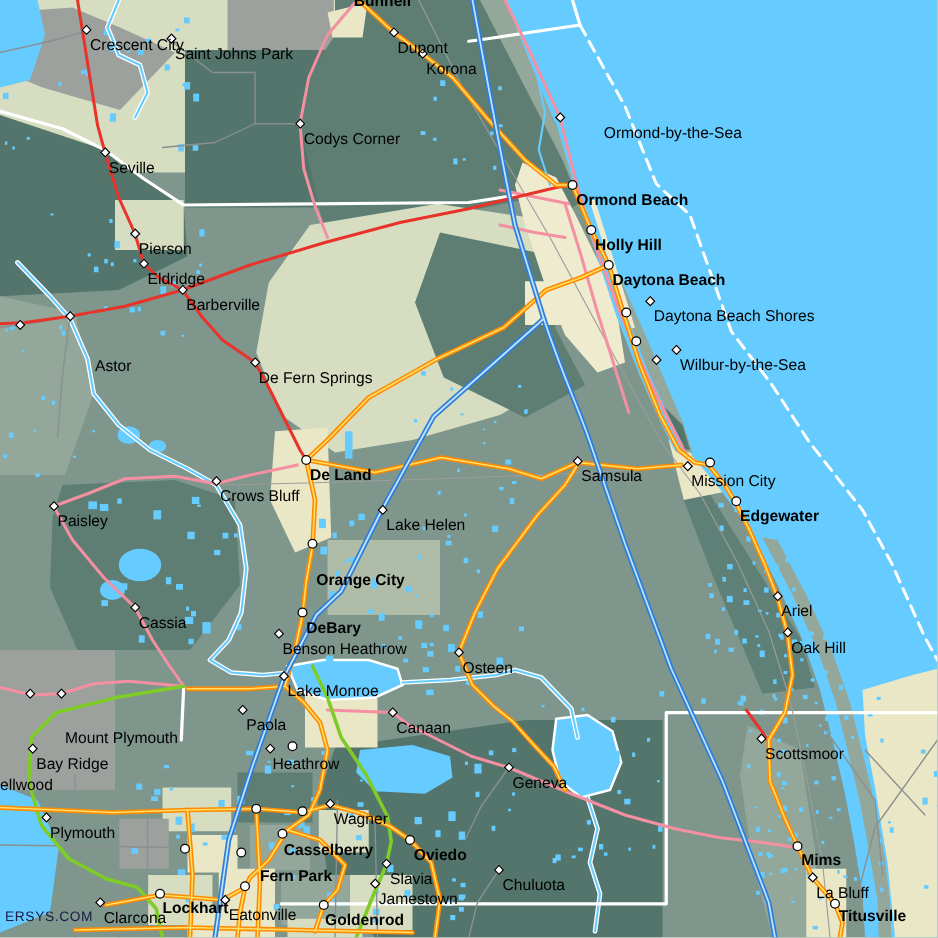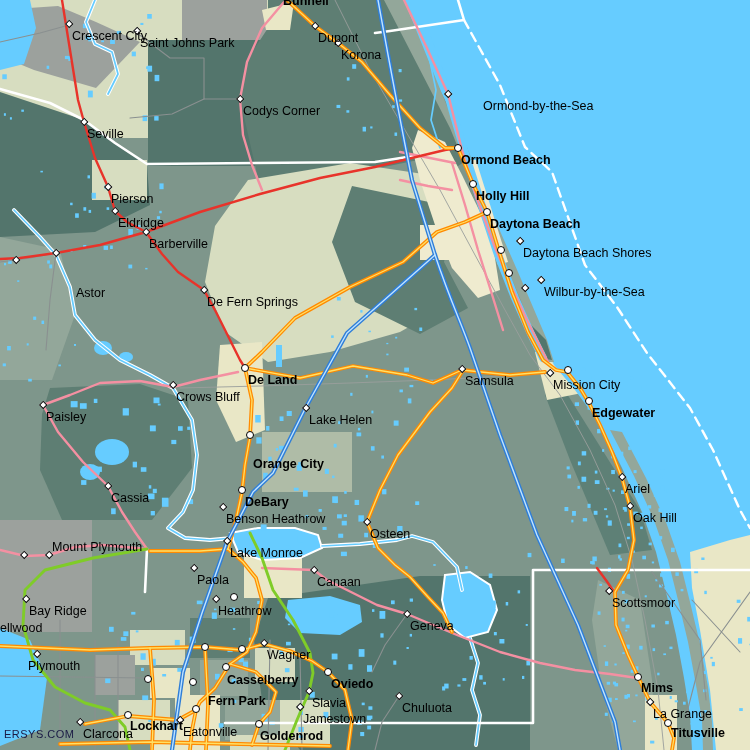--- a/index.html
+++ b/index.html
@@ -654,34 +654,34 @@
       <div class="lbl" style="left: 633px; top: 512px;">Oak Hill</div>
       <div class="mk mk-c" style="left: 238px; top: 486px;"></div>
       <div class="lbl b" style="left: 245px; top: 496px;">DeBary</div>
       <div class="mk mk-d" style="left: 219.8px; top: 503.8px;"></div>
       <div class="lbl" style="left: 226px; top: 513px;">Benson Heathrow</div>
       <div class="mk mk-d" style="left: 363.8px; top: 518.8px;"></div>
       <div class="lbl" style="left: 370px; top: 528px;">Osteen</div>
       <div class="mk mk-d" style="left: 223.8px; top: 537.8px;"></div>
       <div class="lbl" style="left: 230px; top: 547px;">Lake Monroe</div>
       <div class="mk mk-d" style="left: 45.8px; top: 551.8px;"></div>
-      <div class="lbl" style="left: 52px; top: 541px;">Mount Plymouth</div>
+      <div class="lbl" style="left: 52px; top: 584px;">Mount Plymouth</div>
       <div class="mk mk-d" style="left: 190.8px; top: 564.8px;"></div>
       <div class="lbl" style="left: 197px; top: 574px;">Paola</div>
       <div class="mk mk-d" style="left: 310.8px; top: 566.8px;"></div>
       <div class="lbl" style="left: 317px; top: 576px;">Canaan</div>
       <div class="mk mk-d" style="left: 22.8px; top: 595.8px;"></div>
       <div class="lbl" style="left: 29px; top: 605px;">Bay Ridge</div>
       <div class="mk mk-c" style="left: 230px; top: 593px;"></div>
       <div class="lbl" style="left: 218px; top: 605px;">Heathrow</div>
       <div class="mk mk-d" style="left: 605.8px; top: 587.8px;"></div>
       <div class="lbl" style="left: 612px; top: 597px;">Scottsmoor</div>
       <div class="lbl" style="left: 0px; top: 622px;">ellwood</div>
       <div class="mk mk-d" style="left: 33.8px; top: 650.8px;"></div>
-      <div class="lbl" style="left: 28px; top: 660px;">Plymouth</div>
+      <div class="lbl" style="left: 40px; top: 660px;">Plymouth</div>
       <div class="mk mk-d" style="left: 403.8px; top: 610.8px;"></div>
       <div class="lbl" style="left: 410px; top: 620px;">Geneva</div>
       <div class="mk mk-d" style="left: 260.8px; top: 639.8px;"></div>
       <div class="lbl" style="left: 267px; top: 649px;">Wagner</div>
       <div class="mk mk-c" style="left: 324px; top: 668px;"></div>
       <div class="lbl b" style="left: 331px; top: 678px;">Oviedo</div>
       <div class="mk mk-c" style="left: 222px; top: 663px;"></div>
       <div class="lbl b" style="left: 227px; top: 674px;">Casselberry</div>
       <div class="mk mk-d" style="left: 305.8px; top: 687.8px;"></div>
       <div class="lbl" style="left: 312px; top: 697px;">Slavia</div>
@@ -695,21 +695,21 @@
       <div class="lbl" style="left: 183px; top: 726px;">Eatonville</div>
       <div class="mk mk-c" style="left: 124px; top: 711px;"></div>
       <div class="lbl b" style="left: 130px; top: 720px;">Lockhart</div>
       <div class="mk mk-d" style="left: 76.8px; top: 718.8px;"></div>
       <div class="lbl" style="left: 83px; top: 728px;">Clarcona</div>
       <div class="mk mk-d" style="left: 395.8px; top: 692.8px;"></div>
       <div class="lbl" style="left: 402px; top: 702px;">Chuluota</div>
       <div class="mk mk-c" style="left: 634px; top: 673px;"></div>
       <div class="lbl b" style="left: 641px; top: 682px;">Mims</div>
       <div class="mk mk-d" style="left: 646.8px; top: 698.8px;"></div>
-      <div class="lbl" style="left: 653px; top: 708px;">La Grange</div>
+      <div class="lbl" style="left: 653px; top: 708px;">La Bluff</div>
       <div class="mk mk-c" style="left: 664px; top: 719px;"></div>
       <div class="lbl b" style="left: 671px; top: 727px;">Titusville</div>
       <div class="mk mk-c" style="left: 564px; top: 366px;"></div>
       <div class="mk mk-c" style="left: 497px; top: 246px;"></div>
       <div class="mk mk-c" style="left: 505px; top: 269px;"></div>
       <div class="mk mk-d" style="left: 521.8px; top: 284.8px;"></div>
       <div class="mk mk-c" style="left: 238px; top: 645px;"></div>
       <div class="mk mk-c" style="left: 144px; top: 675px;"></div>
       <div class="mk mk-c" style="left: 189px; top: 678px;"></div>
       <div class="mk mk-c" style="left: 201px; top: 643px;"></div>

